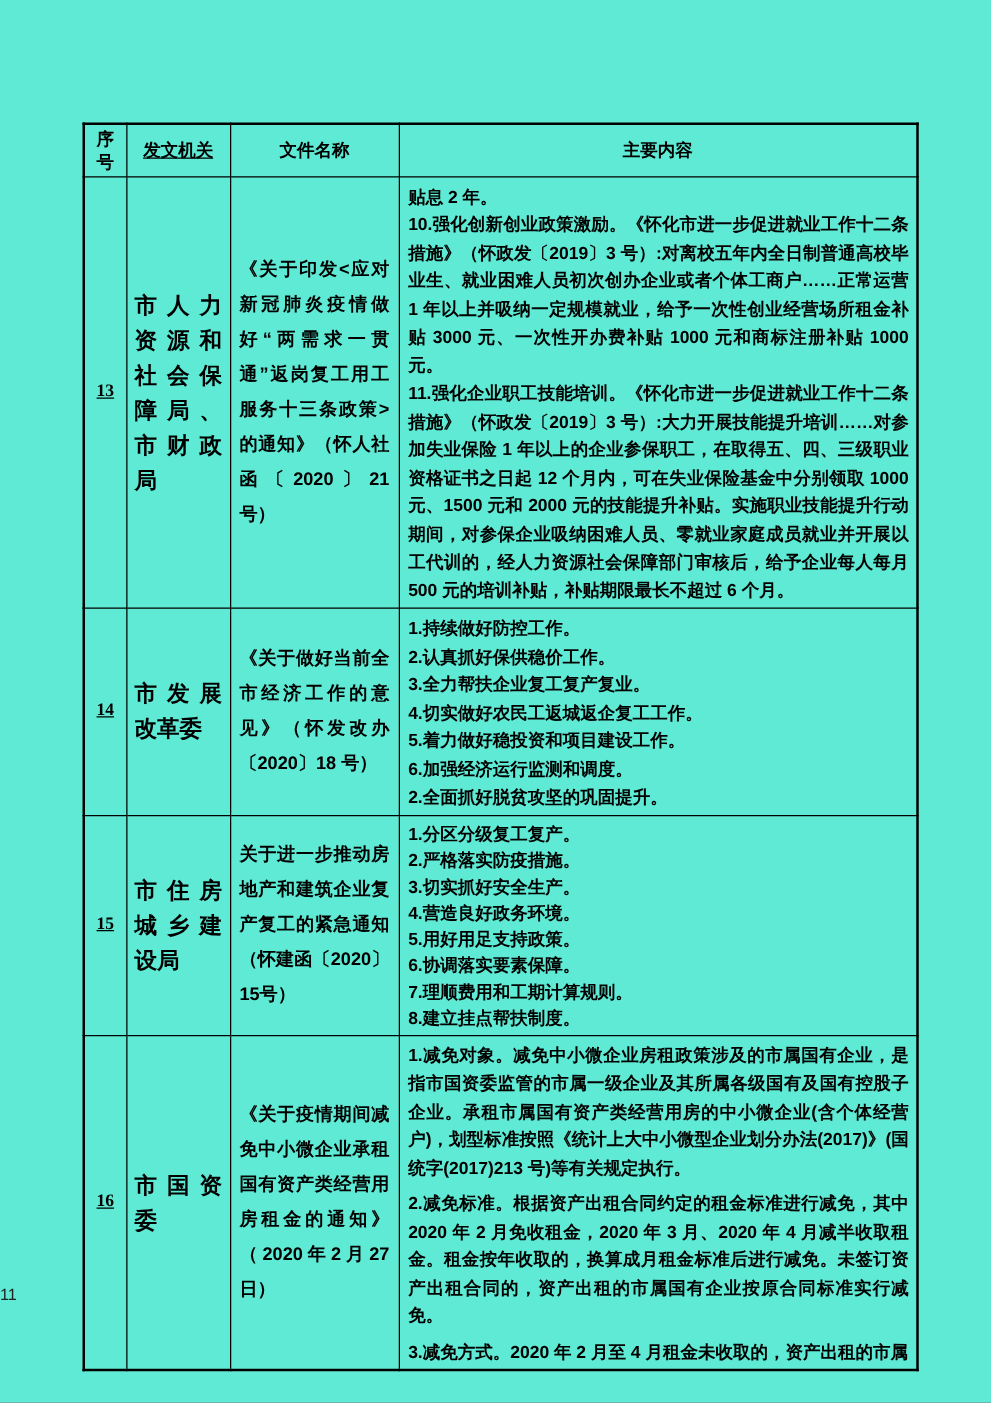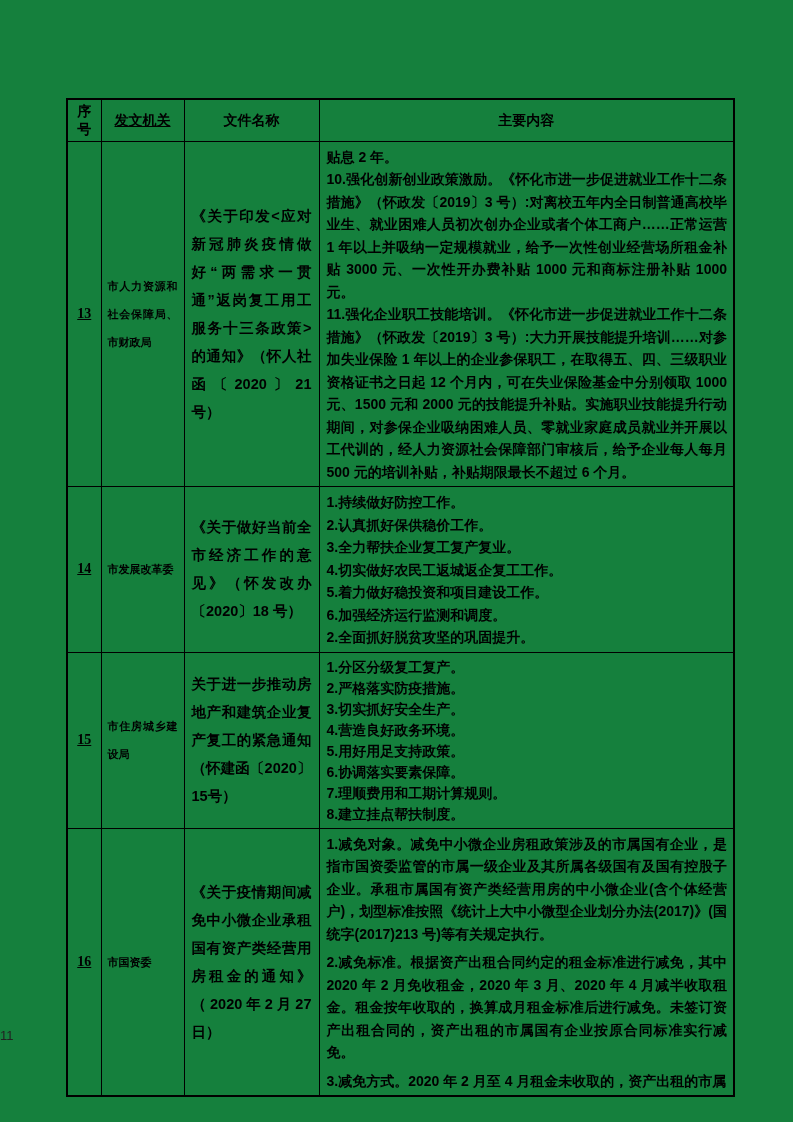--- a/index.html
+++ b/index.html
@@ -5,21 +5,21 @@
   * { margin: 0; padding: 0; box-sizing: border-box; }
   html, body { background: #888; }
   body {
     width: 793px; height: 1122px;
     position: relative;
     font-family: "Liberation Sans", sans-serif;
     color: #000;
   }
   .page {
     position: absolute; inset: 0;
-    background: #15803d;
+    background: #5eead4;
     overflow: hidden;
   }
   table.doc-table {
     position: absolute;
     left: 66px; top: 98px;
     width: 667px;
     border-collapse: collapse;
     table-layout: fixed;
     border: 2px solid #000;
   }
@@ -44,21 +44,21 @@
     text-align: center;
     vertical-align: middle;
     font-size: 14px;
     font-family: "Liberation Serif", serif;
     font-weight: bold;
     text-decoration: underline;
   }
   .agency-cell {
     vertical-align: middle;
     padding: 4px 6px;
-    font-size: 11px;
+    font-size: 18px;
     line-height: 28px;
     text-align: justify;
   }
   .doc-cell {
     vertical-align: middle;
     padding: 4px 7px;
     font-size: 14.5px;
     line-height: 28px;
     text-align: justify;
   }

